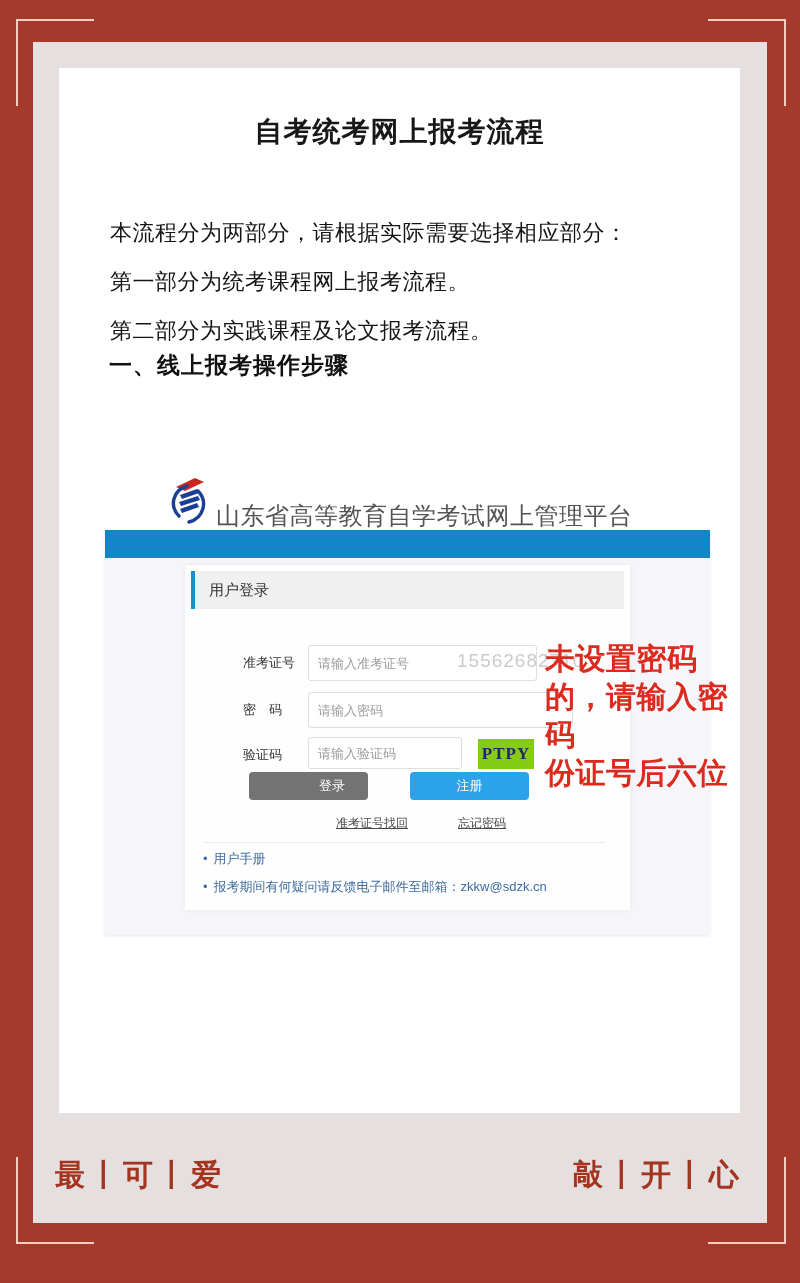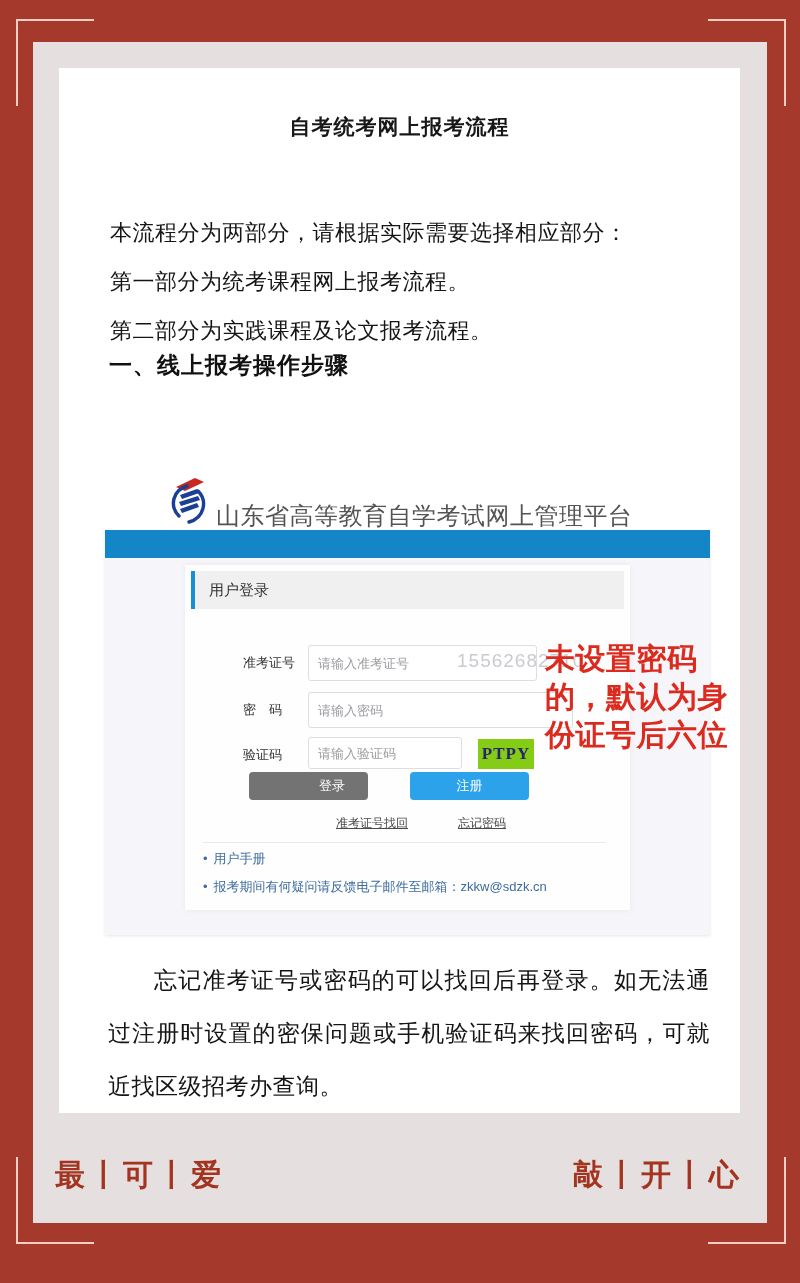--- a/index.html
+++ b/index.html
@@ -13,21 +13,21 @@
   .bracket.tl { left:16px;  top:19px;    border-left:2px solid #F4CEC3; border-top:2px solid #F4CEC3; }
   .bracket.tr { left:708px; top:19px;    border-right:2px solid #F4CEC3; border-top:2px solid #F4CEC3; }
   .bracket.bl { left:16px;  top:1157px;  border-left:2px solid #F4CEC3; border-bottom:2px solid #F4CEC3; }
   .bracket.br { left:708px; top:1157px;  border-right:2px solid #F4CEC3; border-bottom:2px solid #F4CEC3; }
 
   .mat { position:absolute; left:33px; top:42px; width:734px; height:1181px; background:#E6DFDF; }
 
   .content { position:absolute; left:59px; top:68px; width:681px; height:1045px; background:#FFFFFF; }
 
   .doc-title { position:absolute; top:45px; left:0; width:100%; text-align:center;
-               font-size:21px; font-weight:bold; color:#171717; letter-spacing:1px; }
+               font-size:28px; font-weight:bold; color:#171717; letter-spacing:1px; }
 
   .para { position:absolute; left:51px; font-size:22px; color:#151515; letter-spacing:0.5px; white-space:nowrap; }
   .para.p1 { top:150px; }
   .para.p2 { top:199px; }
   .para.p3 { top:248px; }
 
   .sec-heading { position:absolute; left:50px; top:282px; font-size:23px; font-weight:bold; color:#111; letter-spacing:1px; }
 
   .step-line1 { position:absolute; top:327px; left:86px; font-size:22px; color:#151515; white-space:nowrap; }
   .step-num { display:inline-block; width:57px; }
@@ -161,23 +161,22 @@
 
         <div class="card-divider"></div>
 
         <div class="note n1"><span class="dot">•</span><span>用户手册</span></div>
         <div class="note n2"><span class="dot">•</span><span>报考期间有何疑问请反馈电子邮件至邮箱：zkkw@sdzk.cn</span></div>
       </div>
     </div>
 
     <div class="annotation">
       <div>未设置密码</div>
-      <div>的，默认为身</div>
+      <div>的，请输入密码</div>
       <div>份证号后六位</div>
     </div>
 
-    <div class="closing">忘记准考证号或密码的可以找回后再登录。如无法通过注册时设置的密保问题或手机验证码来找回密码，可就近找区级招考办查询。</div>
   </div>
 
   <div class="footer-text footer-left">最丨可丨爱</div>
   <div class="footer-text footer-right">敲丨开丨心</div>
 
 </div>
 
 </body></html>

